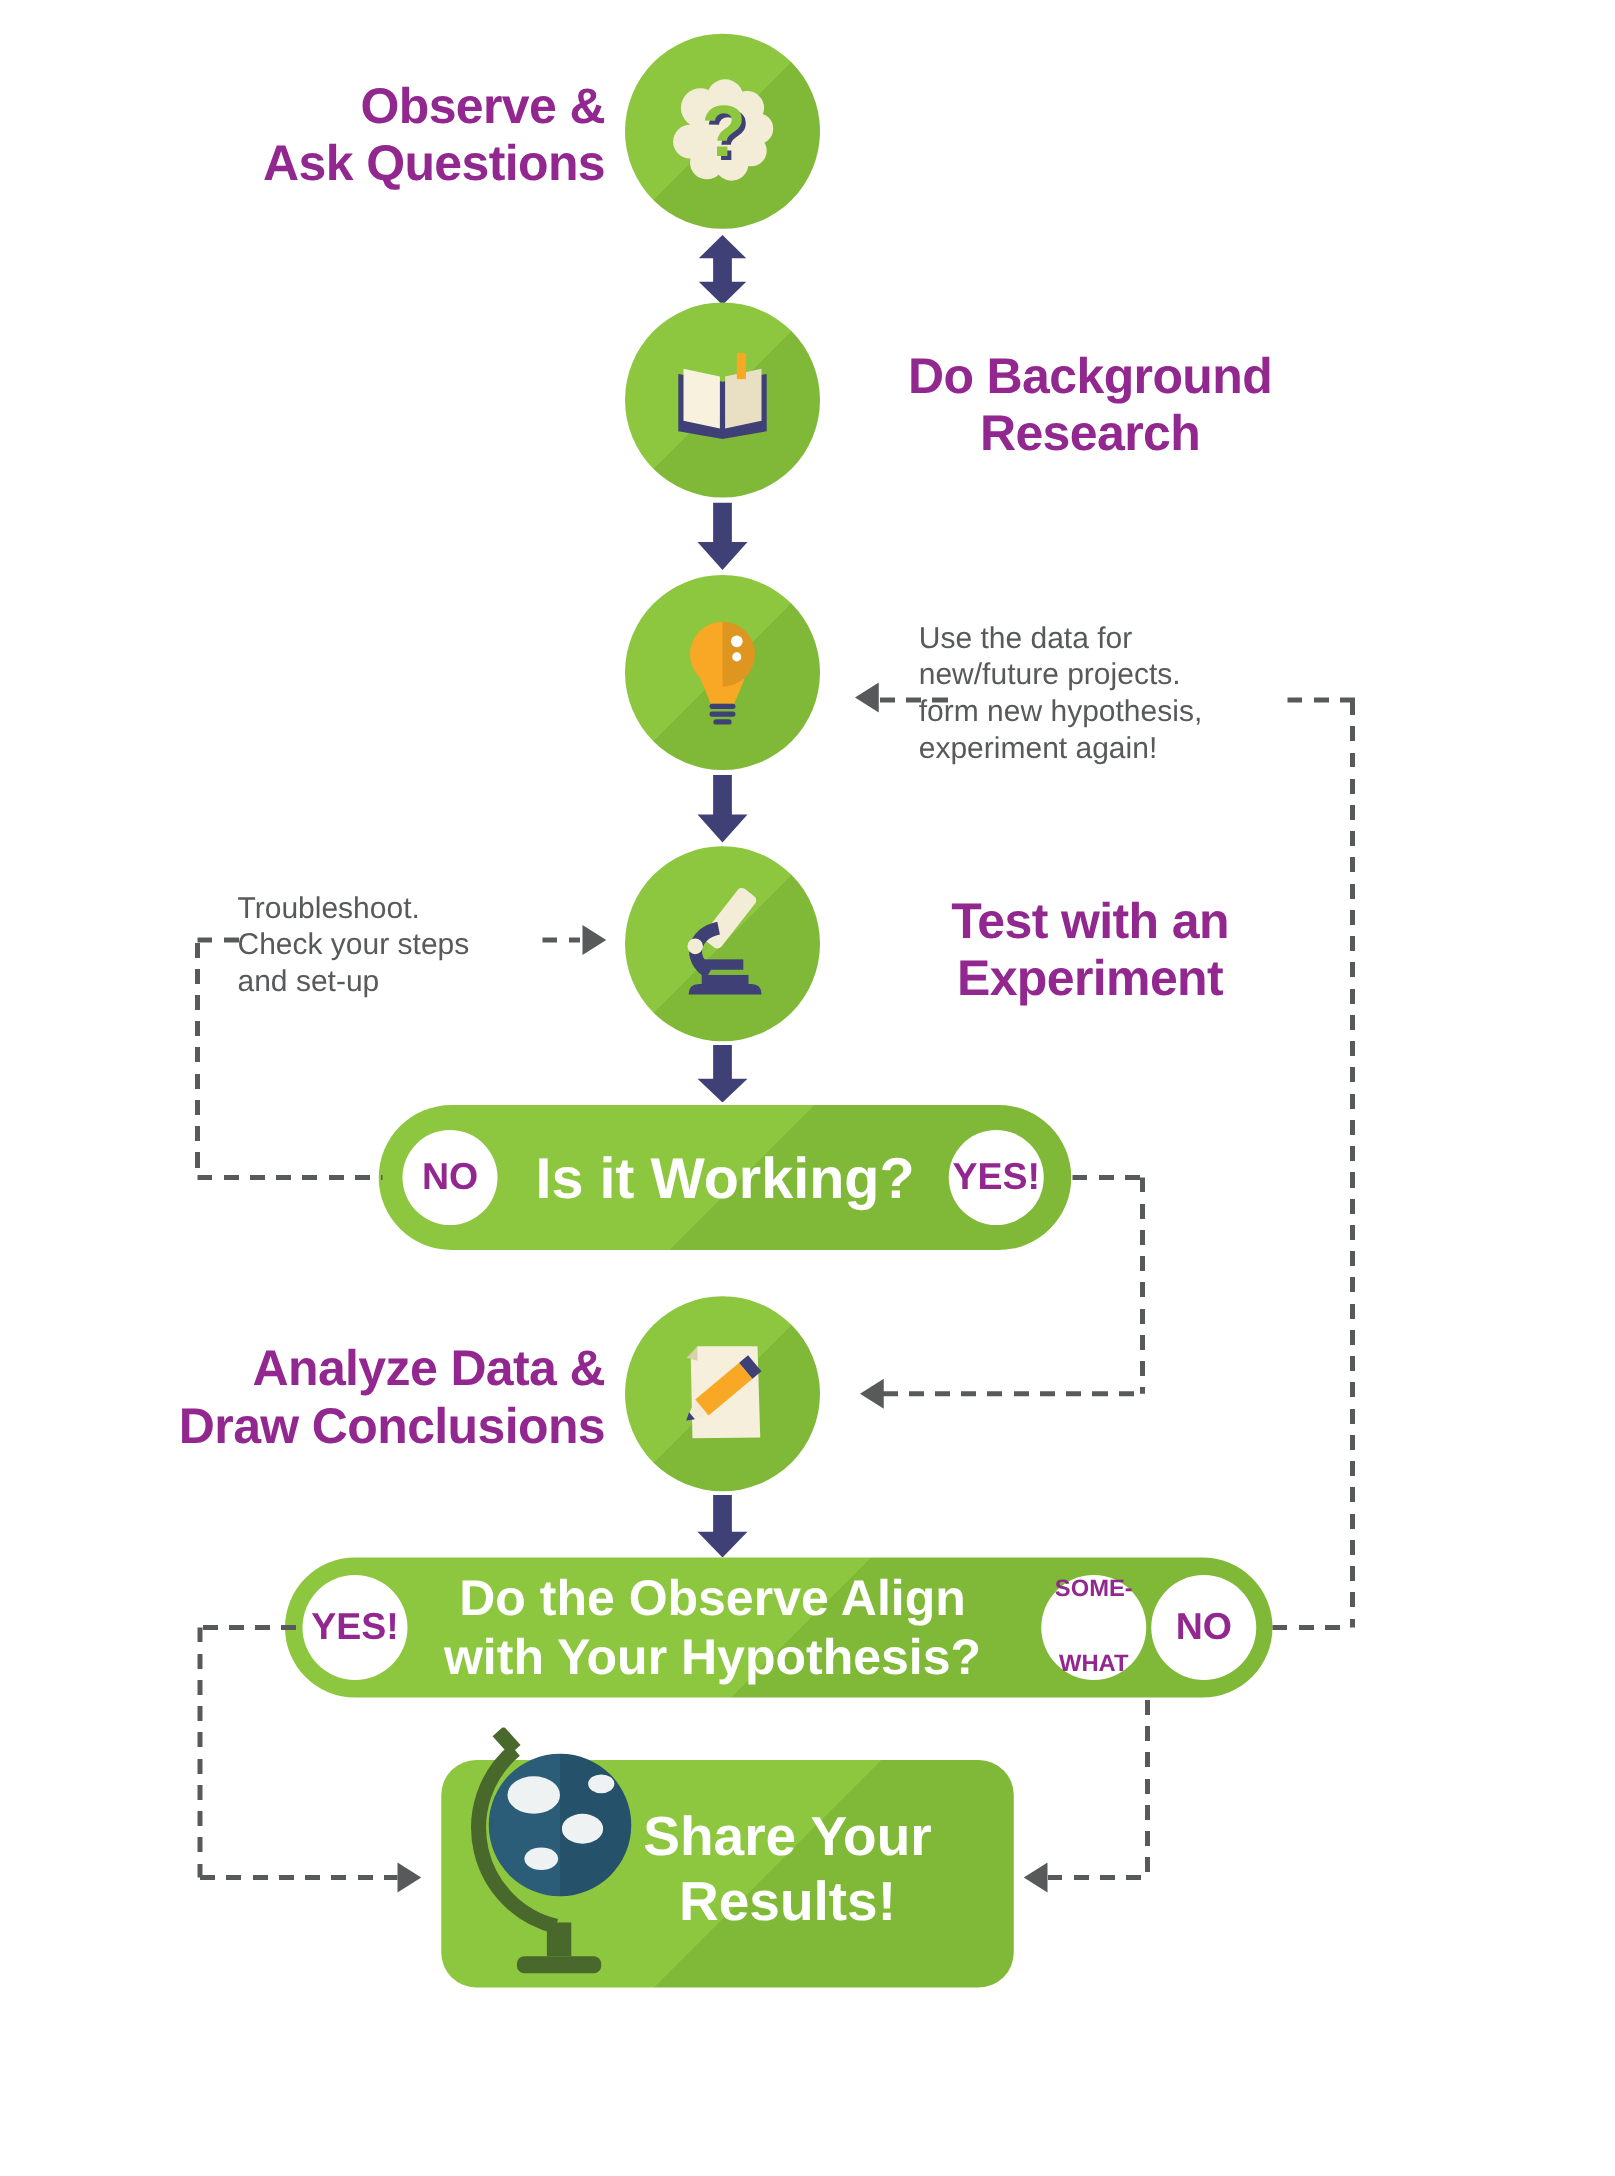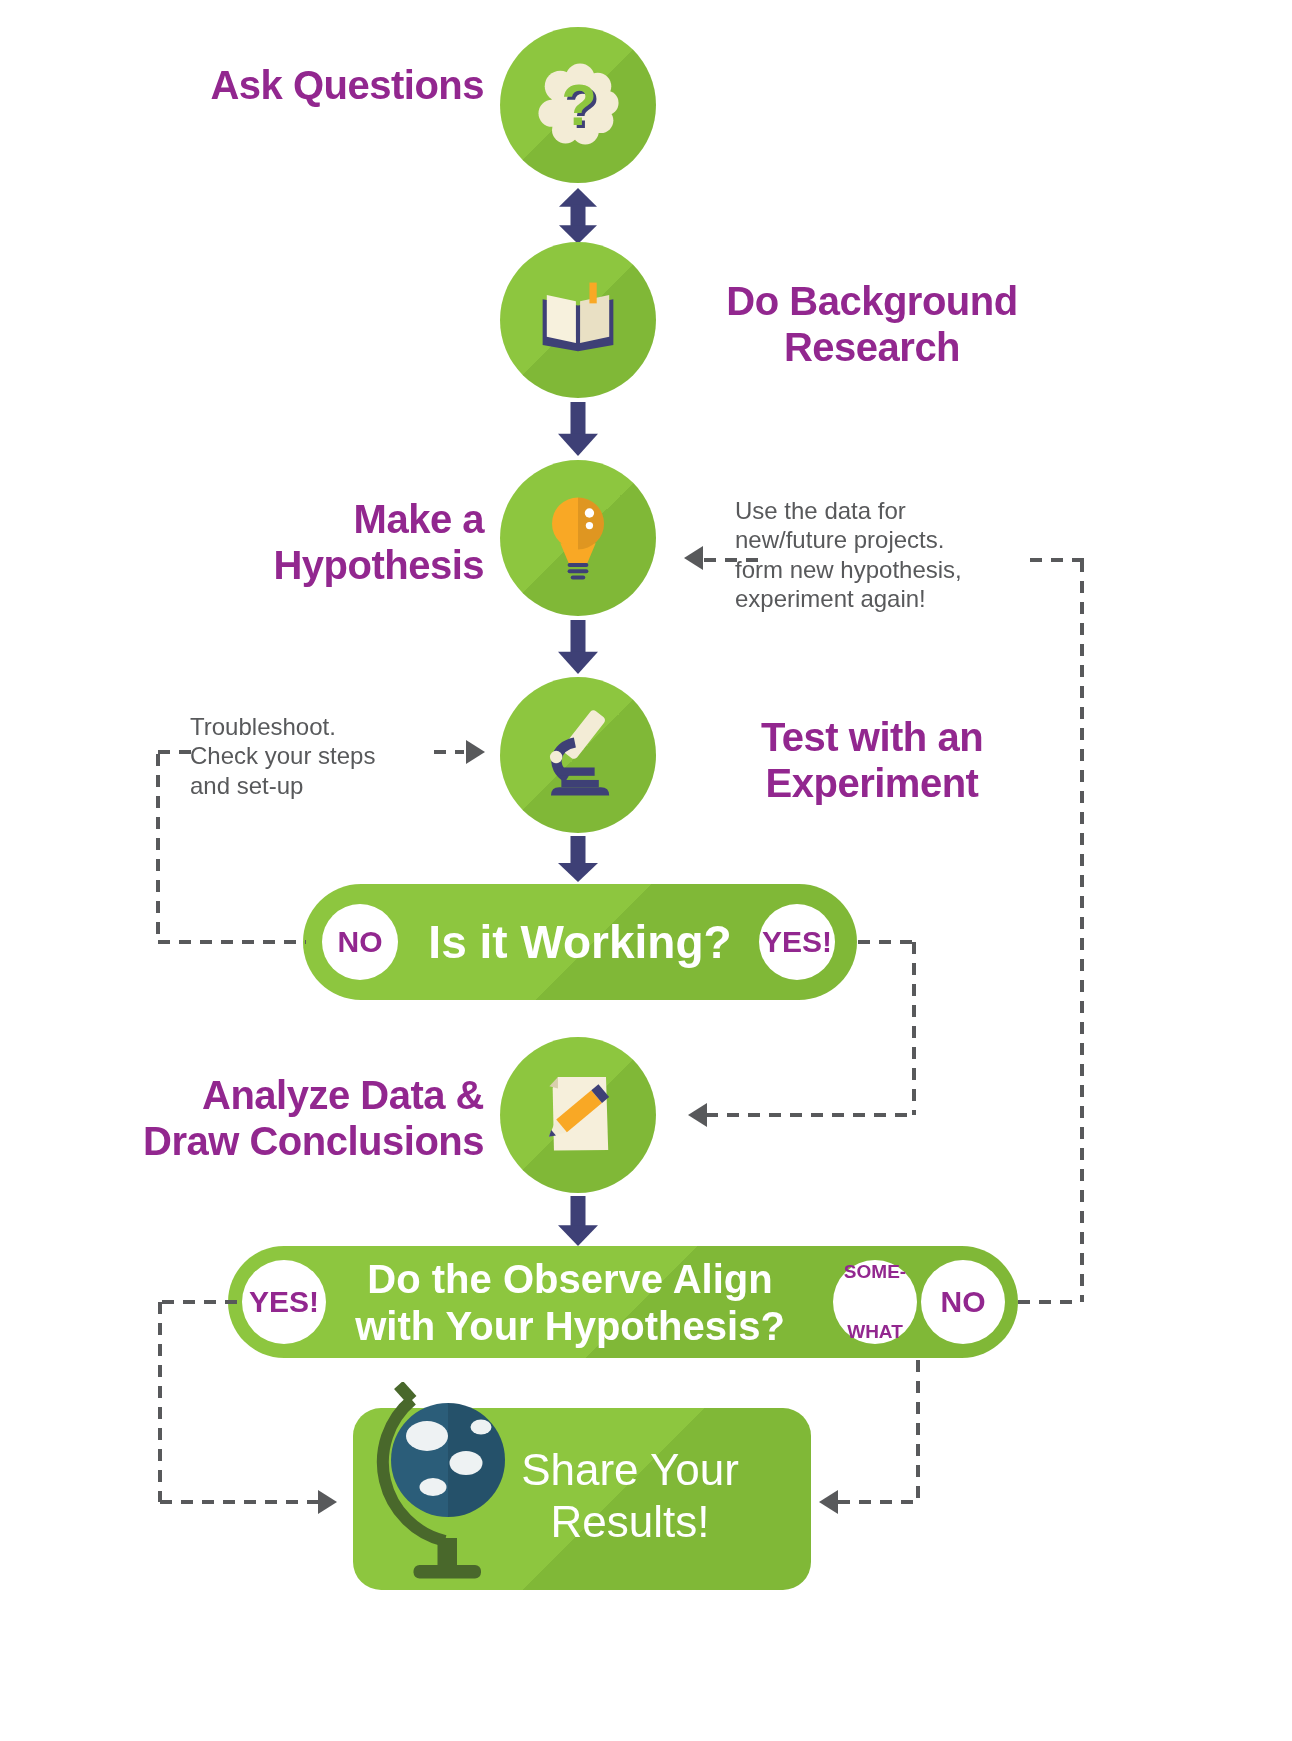--- a/index.html
+++ b/index.html
@@ -32,29 +32,30 @@
   .hdash{position:absolute;height:4px;
     background:repeating-linear-gradient(90deg,var(--gray) 0 12px,transparent 12px 21px);}
   .vdash{position:absolute;width:4px;
     background:repeating-linear-gradient(180deg,var(--gray) 0 12px,transparent 12px 21px);}
   .ah{position:absolute;width:0;height:0;}
   .ah-left{border-top:12px solid transparent;border-bottom:12px solid transparent;border-right:19px solid var(--gray);}
   .ah-right{border-top:12px solid transparent;border-bottom:12px solid transparent;border-left:19px solid var(--gray);}
 
   .share-box{position:absolute;border-radius:28px;
     background:linear-gradient(135deg,var(--green) 55%,var(--green-shade) 55%);}
-  .share-text{position:absolute;color:#fff;font-weight:400;font-size:44px;line-height:1.18;text-align:center;}
+  .share-text{position:absolute;color:#fff;font-weight:700;font-size:44px;line-height:1.18;text-align:center;}
   svg{display:block;}
 </style>
 </head>
 <body>
 
 <div class="canvas">
 
   <div class="step-label right" style="left:150px;top:62px;width:334px;">
+    <div>Observe &amp;</div>
     <div>Ask Questions</div>
   </div>
   <div class="circle" style="left:500px;top:27px;">
     <svg viewBox="0 0 100 100" width="104" height="104">
       <g style="fill:var(--cream)">
         <circle cx="33" cy="32" r="15"></circle>
           <circle cx="52" cy="24" r="14"></circle>
         <circle cx="69" cy="32" r="13"></circle>
           <circle cx="77" cy="48" r="12"></circle>
         <circle cx="72" cy="65" r="12"></circle>
@@ -89,24 +90,20 @@
     <div>Research</div>
   </div>
 
   <div class="flow-arrow" style="left:556px;top:402px;">
     <svg viewBox="0 0 44 58" width="44" height="54" preserveAspectRatio="none">
       <rect x="14.5" y="0" width="15" height="36" style="fill:var(--navy)"></rect>
       <polygon points="2,34 42,34 22,58" style="fill:var(--navy)"></polygon>
     </svg>
   </div>
 
-  <div class="step-label right" style="left:200px;top:496px;width:284px;">
-    <div>Make a</div>
-    <div>Hypothesis</div>
-  </div>
   <div class="circle" style="left:500px;top:460px;">
     <svg viewBox="0 0 100 100" width="104" height="104">
       <circle cx="50" cy="36" r="25" style="fill:var(--yellow)"></circle>
       <polygon points="33,55 67,55 59,74 41,74" style="fill:var(--yellow)"></polygon>
       <path d="M50 11 a25 25 0 0 1 0 50 z" fill="rgba(0,0,0,0.10)"></path>
       <rect x="40" y="74" width="20" height="4" rx="2" style="fill:var(--navy)"></rect>
       <rect x="40" y="80" width="20" height="4" rx="2" style="fill:var(--navy)"></rect>
       <rect x="43" y="86" width="14" height="4" rx="2" style="fill:var(--navy)"></rect>
       <circle cx="61" cy="26" r="4.5" fill="#ffffff"></circle>
       <circle cx="61" cy="38" r="3.5" fill="#ffffff"></circle>

